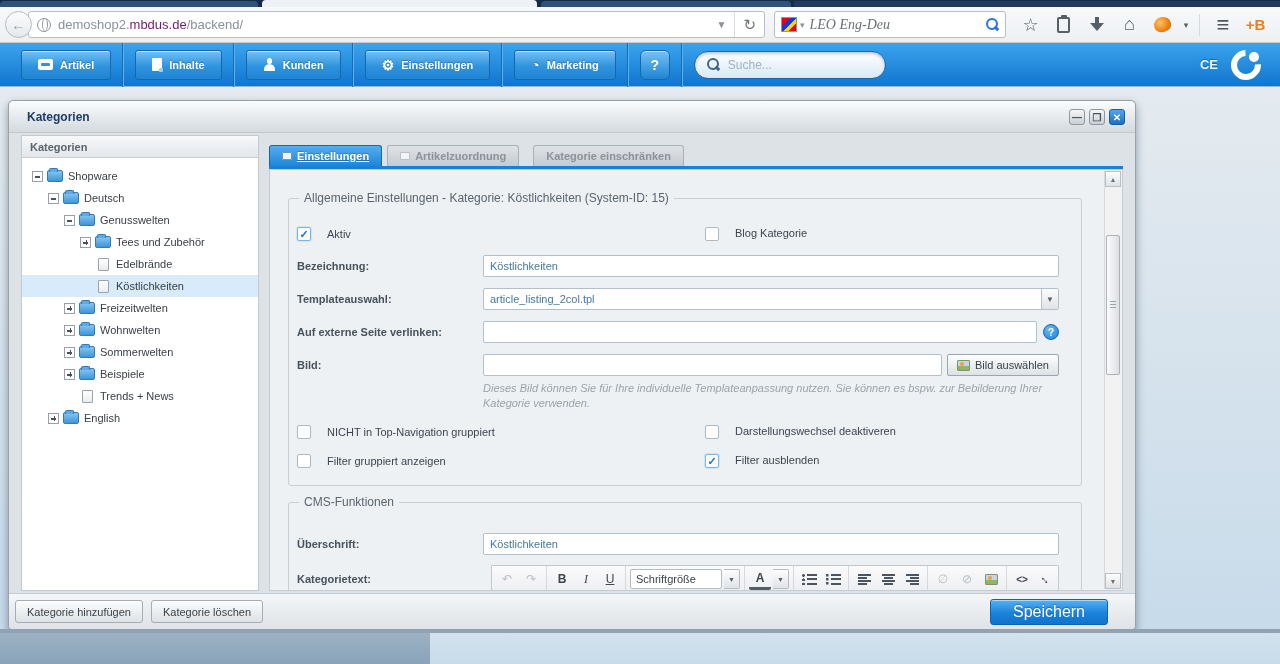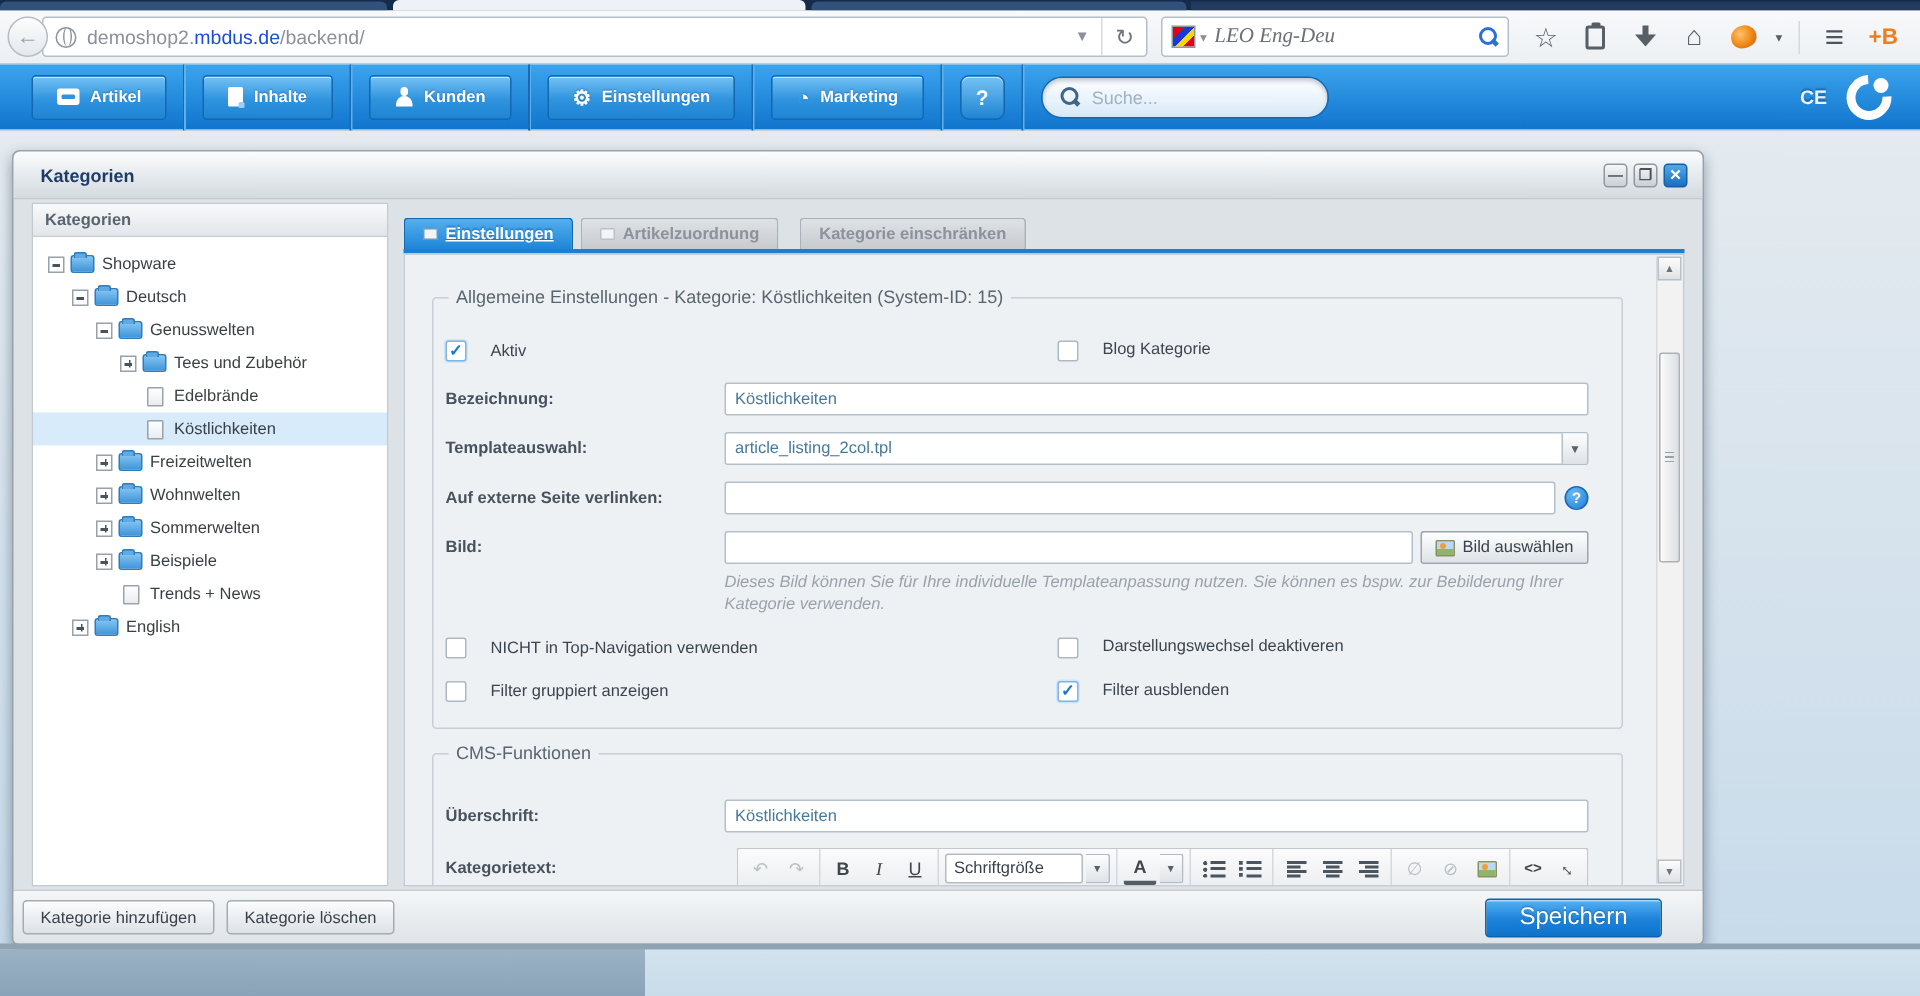--- a/index.html
+++ b/index.html
@@ -17,21 +17,21 @@
     background:linear-gradient(#f7f9fb,#edf0f3); border-bottom:1px solid #c3cad1;
     display:flex; align-items:center; }
   .backbtn { width:27px; height:27px; border-radius:50%; border:1px solid #b4bcc4;
     background:linear-gradient(#fdfdfe,#e4e8ec); color:#9aa2ab; font-size:15px; font-weight:bold;
     display:flex; align-items:center; justify-content:center; margin-left:5px; z-index:2; }
   .urlbar { display:flex; align-items:center; height:27px; background:#fff; border:1px solid #b6bec7;
     border-radius:3px; margin-left:-4px; width:737px; padding-left:8px; position:relative; }
   .globe { width:14px; height:14px; border-radius:50%; border:1.5px solid #8d959d; position:relative; margin-right:7px; flex:none; }
   .globe::after { content:""; position:absolute; left:4px; top:-1px; width:4px; height:13px; border-left:1.5px solid #8d959d; border-right:1.5px solid #8d959d; border-radius:50%; }
   .urltext { font-size:13px; color:#8a9199; white-space:nowrap; }
-  .urltext b { color:#1d4ed8; font-weight:normal; }
+  .urltext b { color:#701a75; font-weight:normal; }
   .url-right { position:absolute; right:0; top:0; height:25px; display:flex; align-items:center; }
   .url-drop { color:#8a9199; font-size:10px; padding:0 8px; }
   .url-reload { color:#6d757d; font-size:15px; border-left:1px solid #d7dce1; height:25px; display:flex; align-items:center; padding:0 8px; }
   .searchbar { display:flex; align-items:center; height:27px; width:232px; background:#fff;
     border:1px solid #b6bec7; border-radius:3px; margin-left:9px; padding:0 6px; position:relative; }
   .leo { width:16px; height:15px; border:1px solid #90979e; flex:none;
     background:linear-gradient(135deg,#e3001b 0 30%,#163bd4 30% 52%,#ffd500 52% 72%,#e3001b 72% 100%); }
   .search-drop { color:#8a9199; font-size:9px; margin:0 5px 0 3px; }
   .searchbar input { border:0; outline:0; flex:1; font-family:"Liberation Serif",serif; font-style:italic; font-size:14px; color:#5a6166; background:transparent; min-width:0; }
   .searchbar input::placeholder { color:#6a7176; font-style:italic; }
@@ -428,21 +428,21 @@
             <button class="img-btn">
               <span class="img-ic"></span>
               <span>Bild auswählen</span>
             </button>
           </div>
 
           <div class="fhelp" style="top:182px">Dieses Bild können Sie für Ihre individuelle Templateanpassung nutzen. Sie können es bspw. zur Bebilderung Ihrer Kategorie verwenden.</div>
 
           <div class="frow" style="top:222px">
             <span class="cb"></span>
-            <span class="cblabel">NICHT in Top-Navigation verwenden</span>
+            <span class="cblabel">NICHT in Top-Navigation gruppiert</span>
             <span class="col2">
               <span class="cb"></span>
               <span class="cblabel">Darstellungswechsel deaktiveren</span>
             </span>
           </div>
 
           <div class="frow" style="top:251px">
             <span class="cb"></span>
             <span class="cblabel">Filter gruppiert anzeigen</span>
             <span class="col2">

